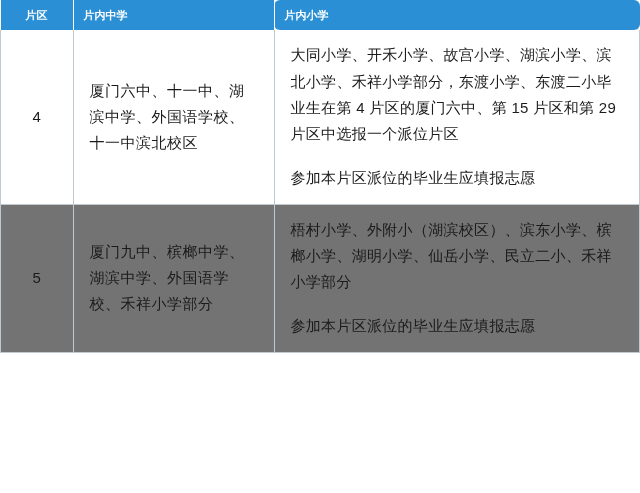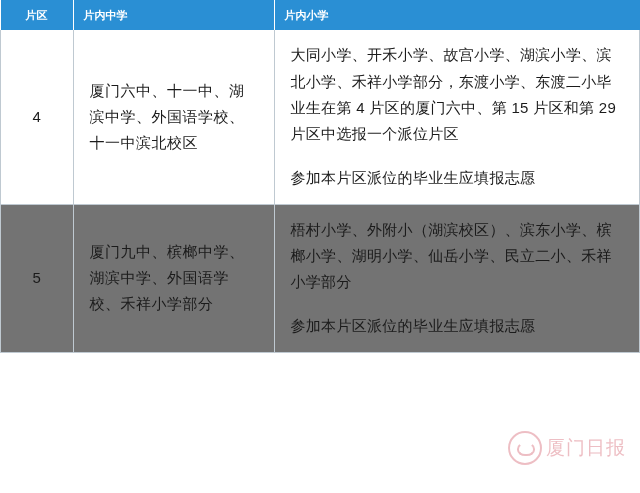--- a/index.html
+++ b/index.html
@@ -39,20 +39,21 @@
     width: 60px;
     text-align: center;
     padding-left: 6px;
     padding-right: 6px;
   }
   table.district-table th.col-middle {
     width: 180px;
   }
   table.district-table th.col-primary {
     border-right: none;
+    border-radius: 6px;
   }
   table.district-table td {
     border: 1px solid #bfc9d1;
     border-top: none;
     vertical-align: middle;
     font-size: 15px;
     color: #1b1b1b;
     line-height: 1.75;
   }
   table.district-table tr.row-a td {
@@ -156,19 +157,15 @@
         <td class="zone-cell">5</td>
         <td class="middle-cell">厦门九中、槟榔中学、湖滨中学、外国语学校、禾祥小学部分</td>
         <td class="primary-cell">
           <p class="primary-main">梧村小学、外附小（湖滨校区）、滨东小学、槟榔小学、湖明小学、仙岳小学、民立二小、禾祥小学部分</p>
           <p class="primary-note">参加本片区派位的毕业生应填报志愿</p>
         </td>
       </tr>
     </tbody>
   </table>
 
-  <div class="watermark">
-    <span class="wm-mark"></span>
-    <span class="wm-text">厦门日报</span>
-  </div>
 
 
 </div>
 
 </body></html>

